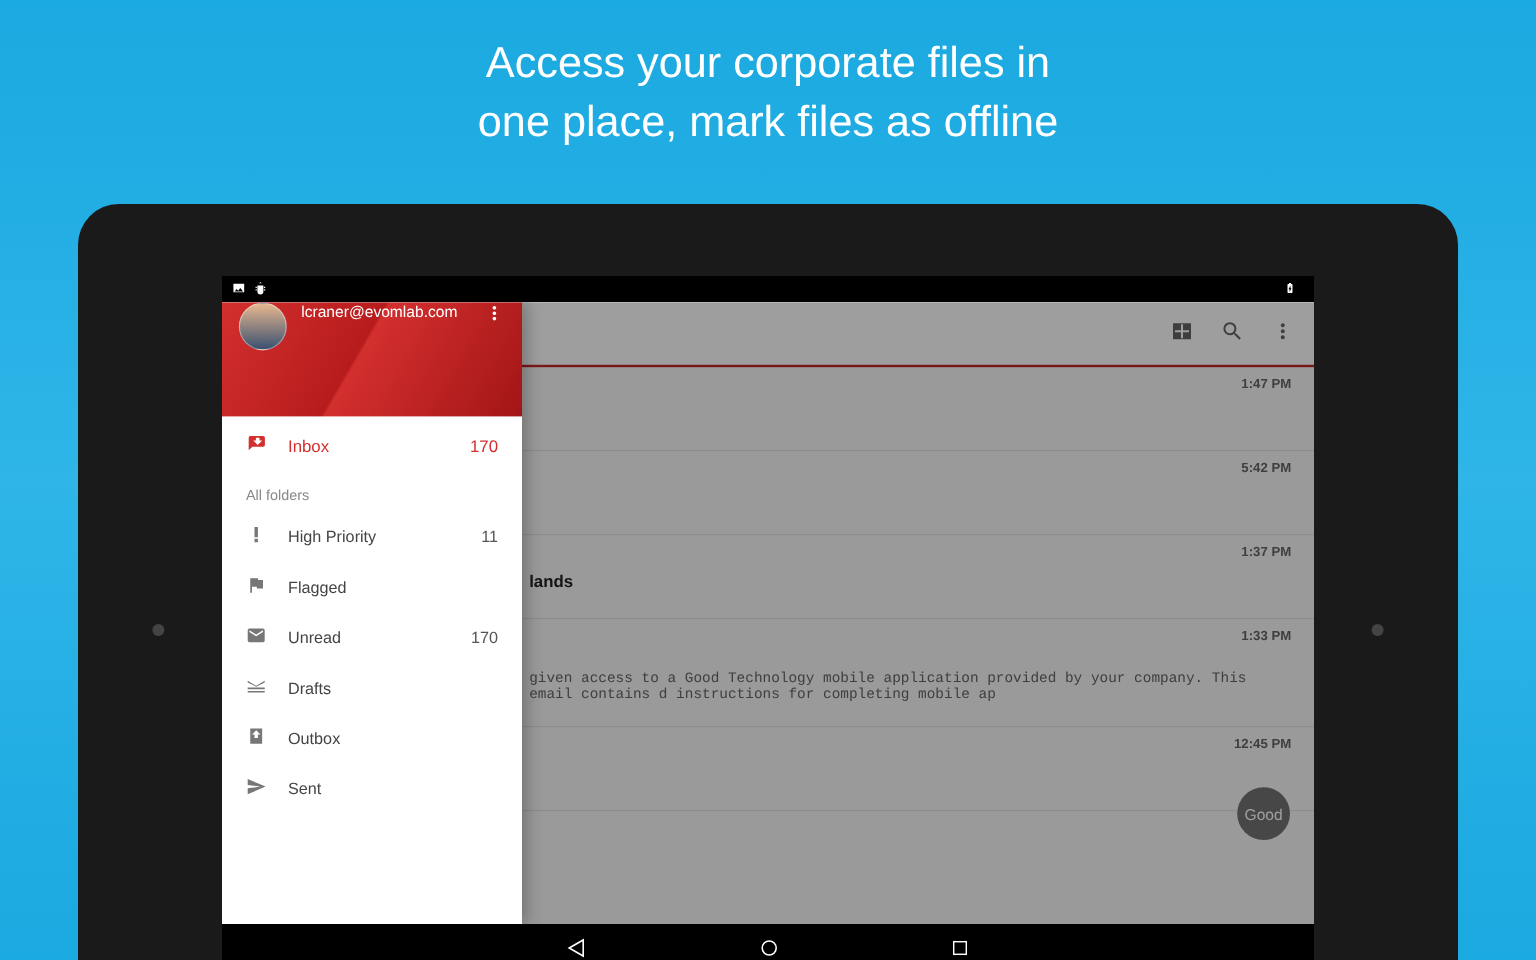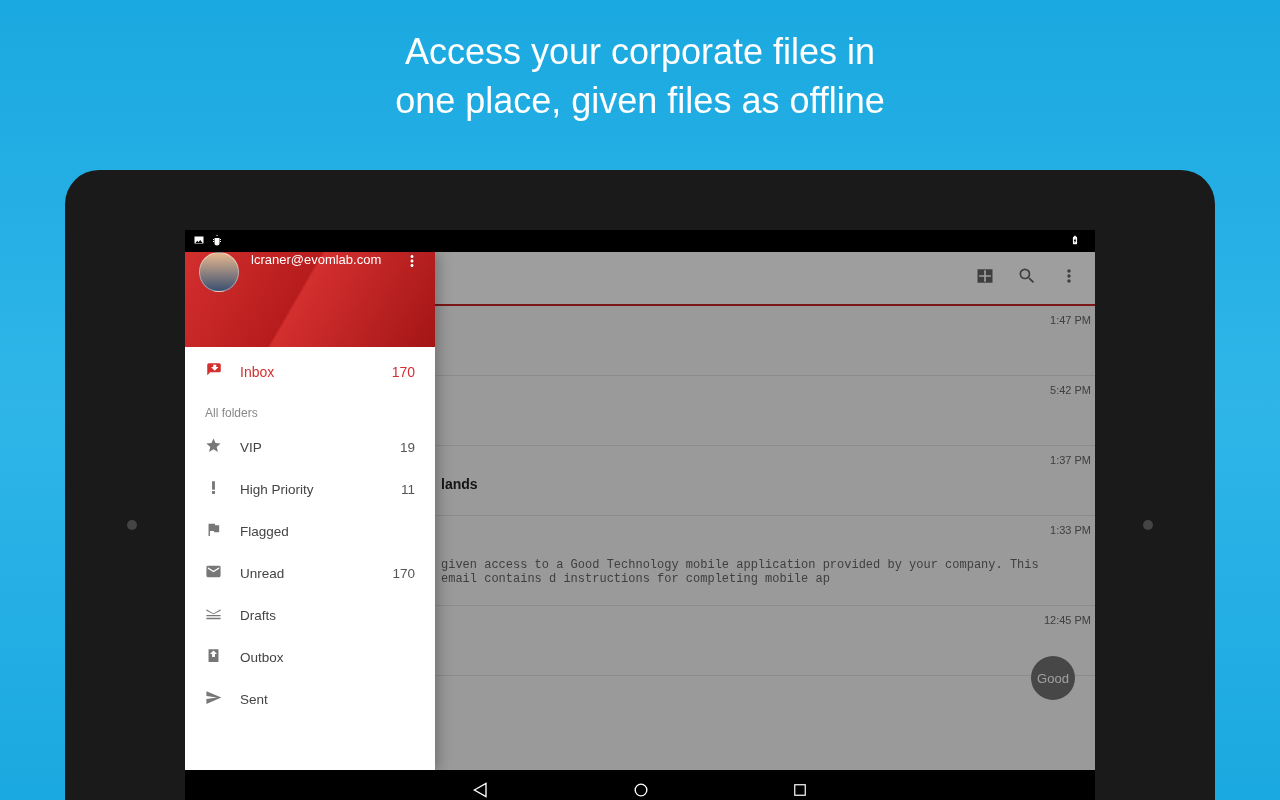--- a/index.html
+++ b/index.html
@@ -87,23 +87,24 @@
 .mail-list { }
 .mail-row {
   padding: 12px 16px;
   border-bottom: 1px solid #e3e3e3;
   min-height: 70px;
   position: relative;
 }
 .mail-time {
   position: absolute;
   top: 8px;
-  right: 4px;
+  right: 19px;
   font-size: 11px;
   color: #666;
+  font-weight: bold;
 }
 .mail-subject {
   font-size: 14px;
   font-weight: 600;
   color: #222;
   margin-top: 18px;
 }
 .mail-snippet {
   font-size: 12px;
   color: #666;
@@ -184,21 +185,21 @@
   justify-content: center;
   gap: 140px;
 }
 .navbar svg { fill: none; stroke: #fff; stroke-width: 1.6; }
 </style>
 </head>
 <body>
 
 <div class="marketing-headline">
   <div>Access your corporate files in</div>
-  <div>one place, given files as offline</div>
+  <div>one place, mark files as offline</div>
 </div>
 
 <div class="tablet-frame">
   <div class="camera-dot"></div>
   <div class="camera-dot right"></div>
 
   <div class="screen">
 
     <div class="statusbar">
       <div class="left-ico">
@@ -291,27 +292,20 @@
               </svg>
           </span>
           <span>Inbox</span>
           <span class="count">170</span>
         </div>
 
         <div class="section-label">All folders</div>
 
         <div class="folder-item">
           <span><svg width="17" height="17" viewBox="0 0 24 24">
-                <path d="M12 17.27L18.18 21l-1.64-7.03L22 9.24l-7.19-.61L12 2 9.19 8.63 2 9.24l5.46 4.73L5.82 21z"></path>
-              </svg></span>
-          <span>VIP</span>
-          <span class="count">19</span>
-        </div>
-        <div class="folder-item">
-          <span><svg width="17" height="17" viewBox="0 0 24 24">
                 <path d="M10 3h4v12h-4zm0 14h4v4h-4z"></path>
               </svg></span>
           <span>High Priority</span>
           <span class="count">11</span>
         </div>
         <div class="folder-item">
           <span><svg width="17" height="17" viewBox="0 0 24 24">
                 <path d="M14.4 6L14 4H5v17h2v-7h5.6l.4 2h7V6z"></path>
               </svg></span>
           <span>Flagged</span>

